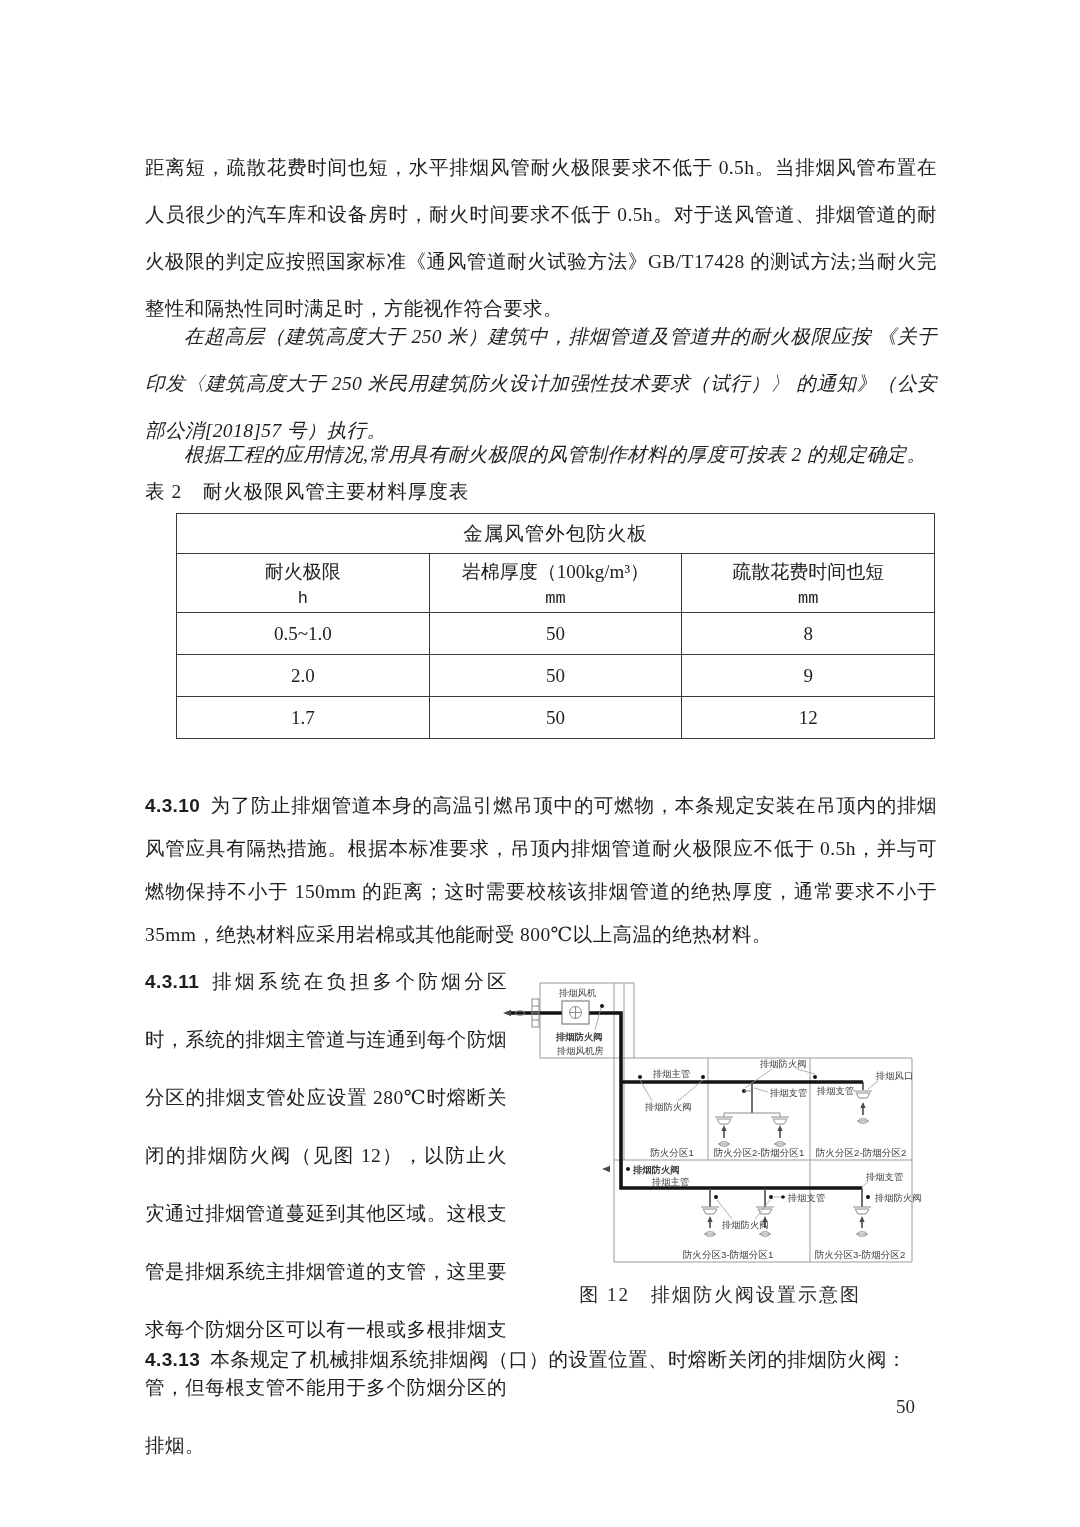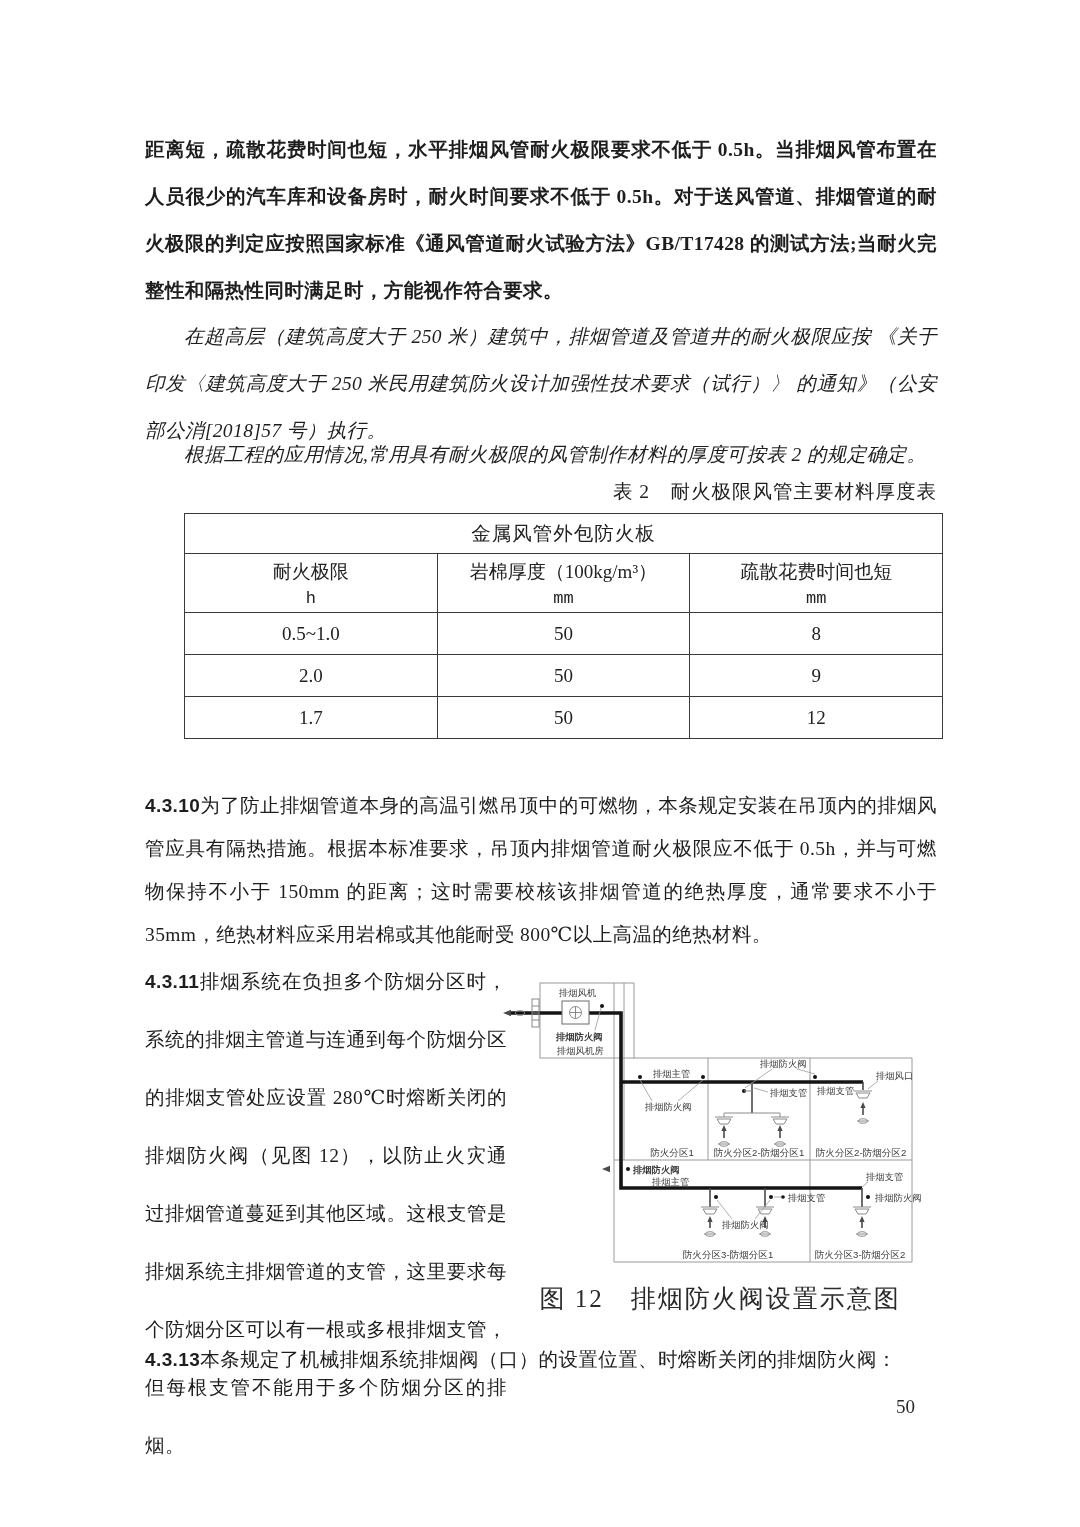--- a/index.html
+++ b/index.html
@@ -12,45 +12,45 @@
   }
   .para {
     position:absolute; left:145px; width:792px;
     font-size:19.5px; line-height:47px; letter-spacing:0.4px;
     text-align:justify;
   }
   .para.tight { line-height:43px; }
   .indent { text-indent:2em;font-style:italic; }
   .secnum {
     font-family:"Liberation Sans","DejaVu Sans",sans-serif;
-    font-weight:bold; font-size:19px; 
+    font-weight:bold; font-size:19px; margin-right:10px;
   }
   .tbl-title {
     position:absolute; left:145px; width:792px; top:478px;
-    font-size:19.5px; text-align:right; letter-spacing:1px;
-  }
-  .tbl-wrap { position:absolute; left:168px; top:513px;padding-left:16px; }
+    font-size:19.5px; text-align:left; letter-spacing:1px;
+  }
+  .tbl-wrap { position:absolute; left:160px; top:513px;padding-left:16px; }
   table.mat {
     border-collapse:collapse; table-layout:fixed; width:759px;
     font-size:19px; color:#222;
   }
   table.mat td {
     border:1.5px solid #3a3a3a; text-align:center; vertical-align:middle;
     padding:0;
   }
   tr.r-merged td { height:40px; font-size:19.5px; letter-spacing:1px; }
   tr.r-head td { height:59px; }
   tr.r-head .unit { font-size:17px; margin-top:4px; font-family:"Liberation Mono","DejaVu Sans Mono",monospace; }
   tr.r-data td { height:42px; }
   .num { font-family:Liberation Serif, serif; }
   .col-left { position:absolute; left:145px; top:953px; width:362px;
     font-size:19.5px; line-height:58px; letter-spacing:0.4px; text-align:justify; }
   .figure { position:absolute; left:502px; top:970px; width:436px; }
   .fig-caption {
-    width:436px; text-align:center; font-size:25px; letter-spacing:2px;
+    width:436px; text-align:center; font-size:19px; letter-spacing:2px;
     margin-top:12px; color:#2a2a2a;
   }
   .pageno { position:absolute; left:896px; top:1396px; font-size:19px; color:#2a2a2a; }
   svg text {
     font-family:"Liberation Sans","DejaVu Sans",sans-serif;
     font-size:9.3px; fill:#3c3c3c;
   }
   svg text.zone { font-size:9.6px; }
   .thin  { stroke:#8a8a8a; stroke-width:1; fill:none; }
   .box   { stroke:#9a9a9a; stroke-width:1; fill:none; }
@@ -58,21 +58,21 @@
   .mid   { stroke:#4a4a4a; stroke-width:1.6; fill:none; }
   .lead  { stroke:#9a9a9a; stroke-width:0.8; fill:none; }
   .dot   { fill:#141414; stroke:none; }
   .arr   { fill:#4a4a4a; stroke:none; }
 </style>
 </head>
 <body>
 
 <div class="page">
 
-  <div class="para" style="top:126px;font-weight:bold;">距离短，疏散花费时间也短，水平排烟风管耐火极限要求不低于 0.5h。当排烟风管布置在人员很少的汽车库和设备房时，耐火时间要求不低于 0.5h。对于送风管道、排烟管道的耐火极限的判定应按照国家标准《通风管道耐火试验方法》GB/T17428 的测试方法;当耐火完整性和隔热性同时满足时，方能视作符合要求。</div>
+  <div class="para" style="top:144px;">距离短，疏散花费时间也短，水平排烟风管耐火极限要求不低于 0.5h。当排烟风管布置在人员很少的汽车库和设备房时，耐火时间要求不低于 0.5h。对于送风管道、排烟管道的耐火极限的判定应按照国家标准《通风管道耐火试验方法》GB/T17428 的测试方法;当耐火完整性和隔热性同时满足时，方能视作符合要求。</div>
 
   <div class="para indent" style="top:313px;">在超高层（建筑高度大于 250 米）建筑中，排烟管道及管道井的耐火极限应按 《关于印发〈建筑高度大于 250 米民用建筑防火设计加强性技术要求（试行）〉 的通知》（公安部公消[2018]57 号）执行。</div>
 
   <div class="para indent" style="top:431px;">根据工程的应用情况,常用具有耐火极限的风管制作材料的厚度可按表 2 的规定确定。</div>
 
   <div class="tbl-title">表 2　耐火极限风管主要材料厚度表</div>
 
   <div class="tbl-wrap">
     <table class="mat">
       <tbody>

